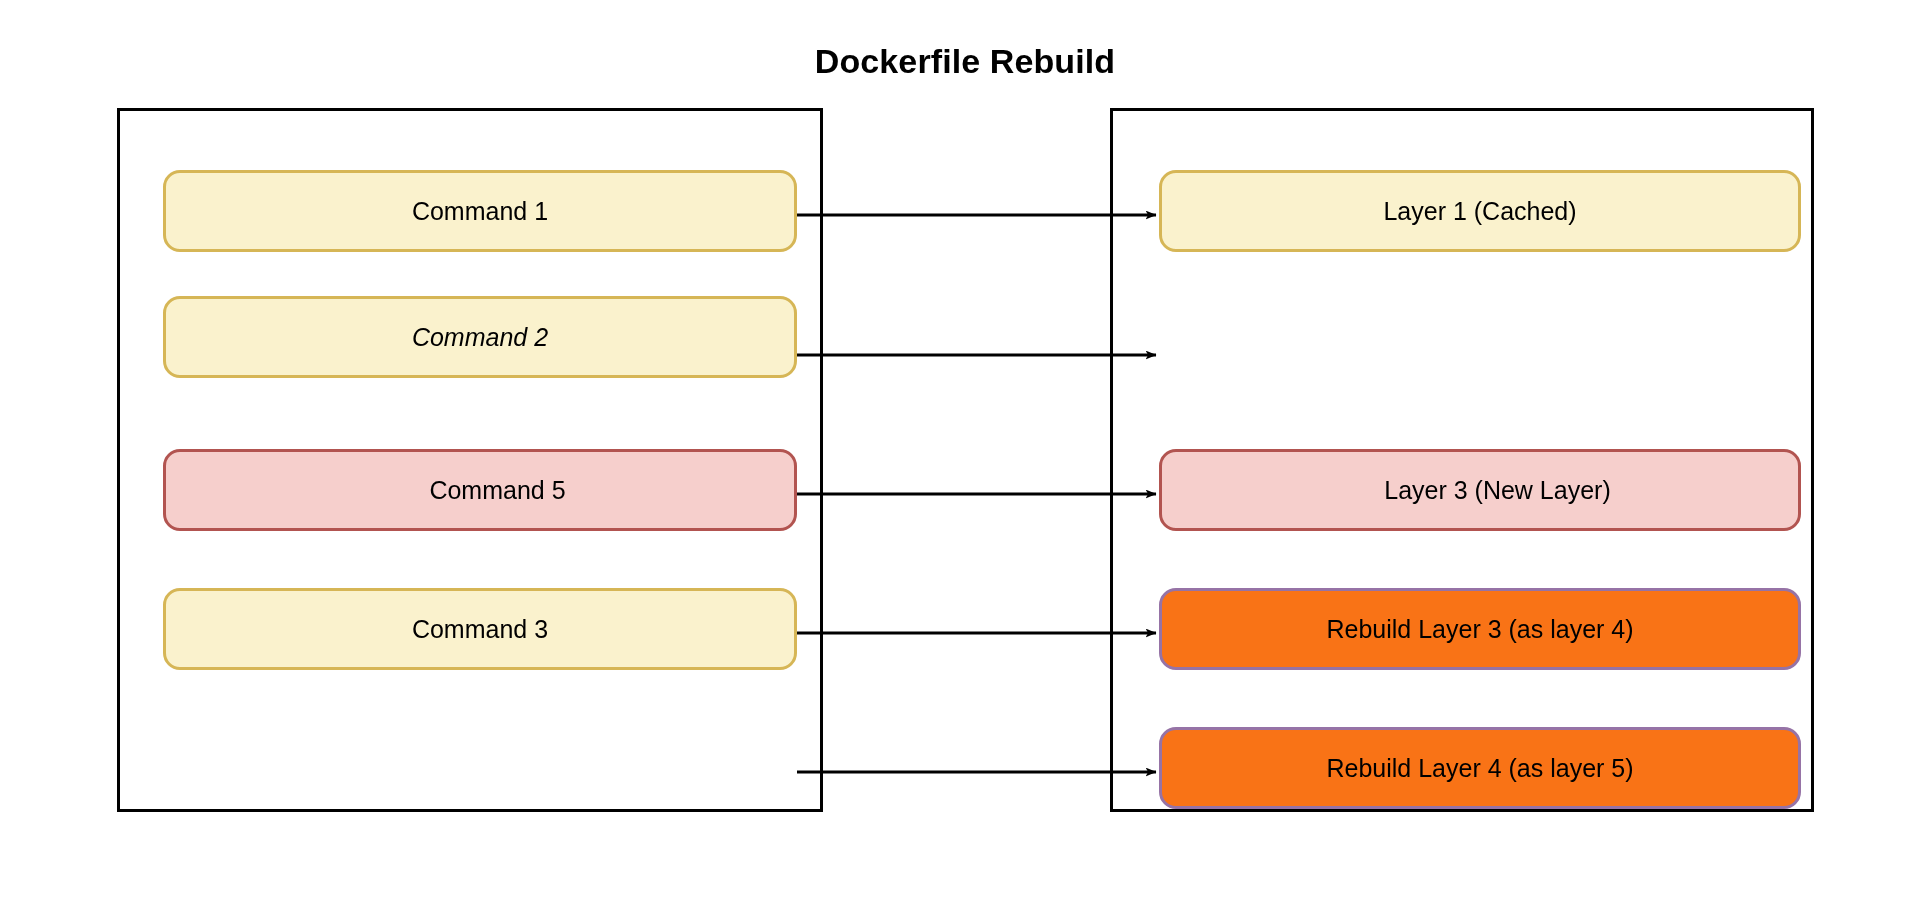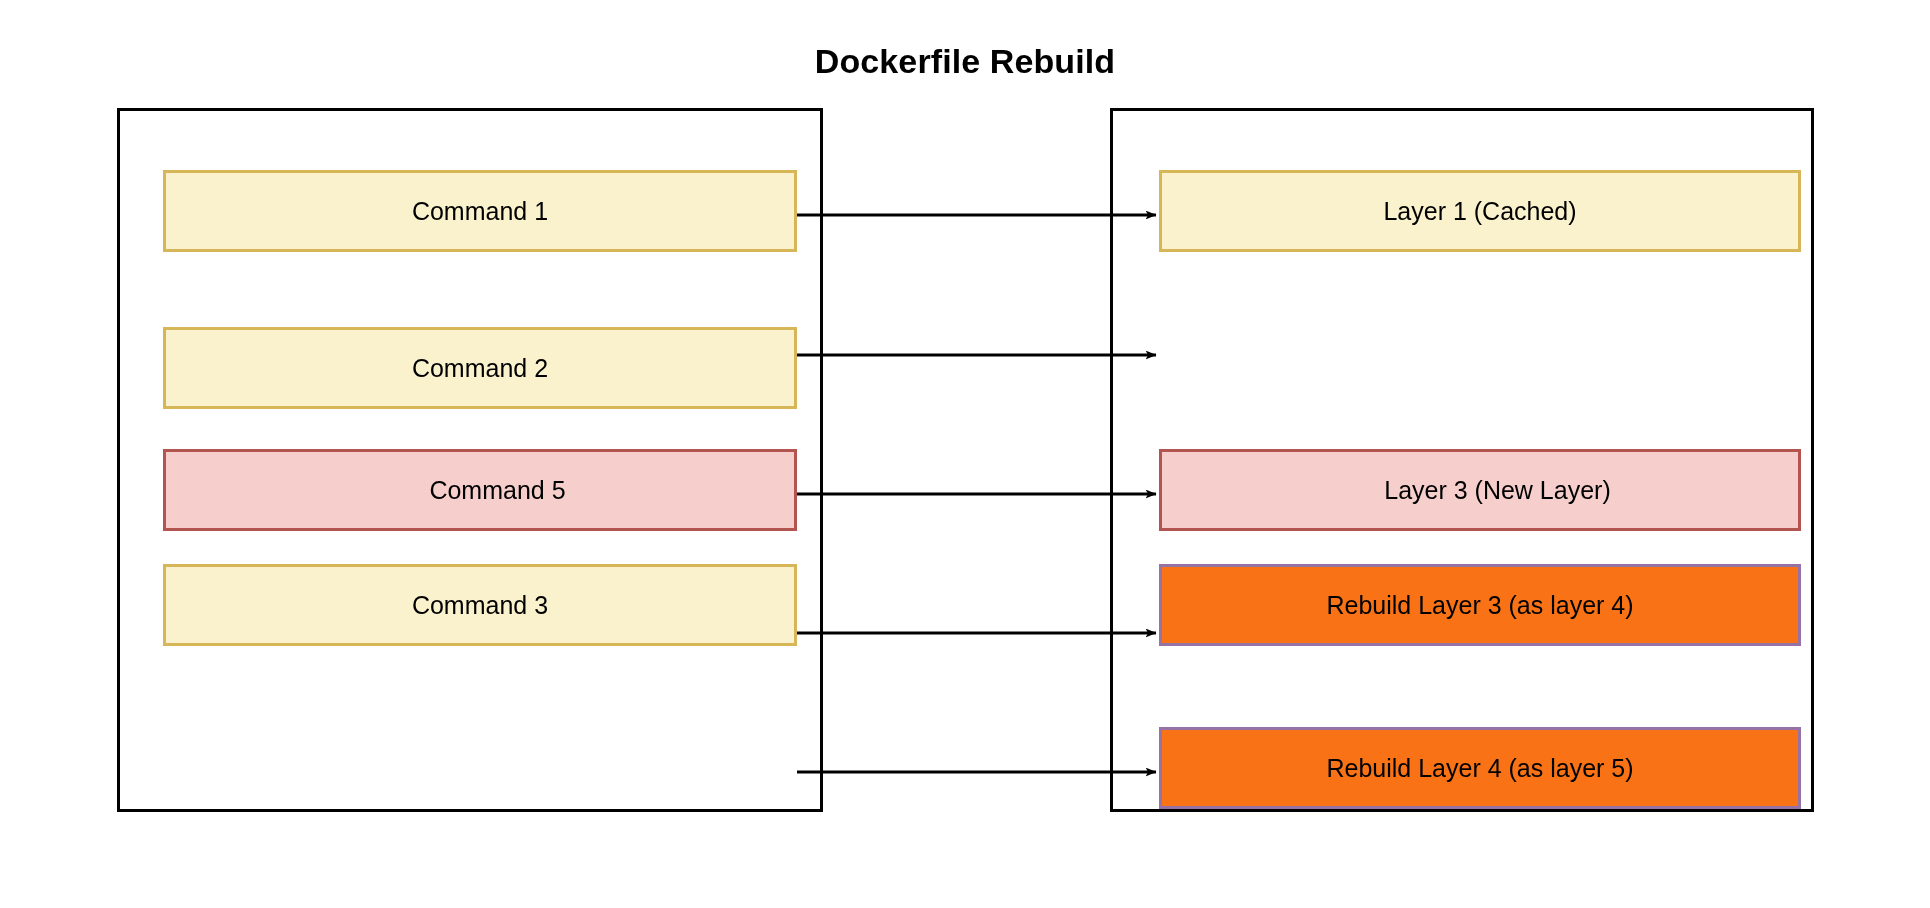--- a/index.html
+++ b/index.html
@@ -53,32 +53,33 @@
     border-width: 3px;
     border-style: solid;
     display: flex;
     align-items: center;
     justify-content: center;
     font-size: 25px;
     line-height: 1.2;
     color: #000000;
     text-align: center;
     height: 82px;
+    border-radius: 17px;
   }
   .node-left  { left: 163px; width: 634px; }
   .node-right { left: 1159px; width: 642px; }
 
   .fill-yellow { background: #faf2cd; border-color: #d6b656; }
   .fill-red    { background: #f6cfcc; border-color: #b25450; }
   .fill-purple { background: #f97316; border-color: #9673a6; }
 
   .row-1 { top: 170px; }
-  .row-2 { top: 327px; }
+  .row-2 { top: 296px; font-style: italic; }
   .row-3 { top: 449px; padding-left: 35px; }
-  .row-4 { top: 564px; justify-content: center; }
+  .row-4 { top: 588px; justify-content: center; }
   .row-5 { top: 727px; }
 
   #edge-layer {
     position: absolute;
     left: 0;
     top: 0;
     width: 1930px;
     height: 908px;
     pointer-events: none;
   }

